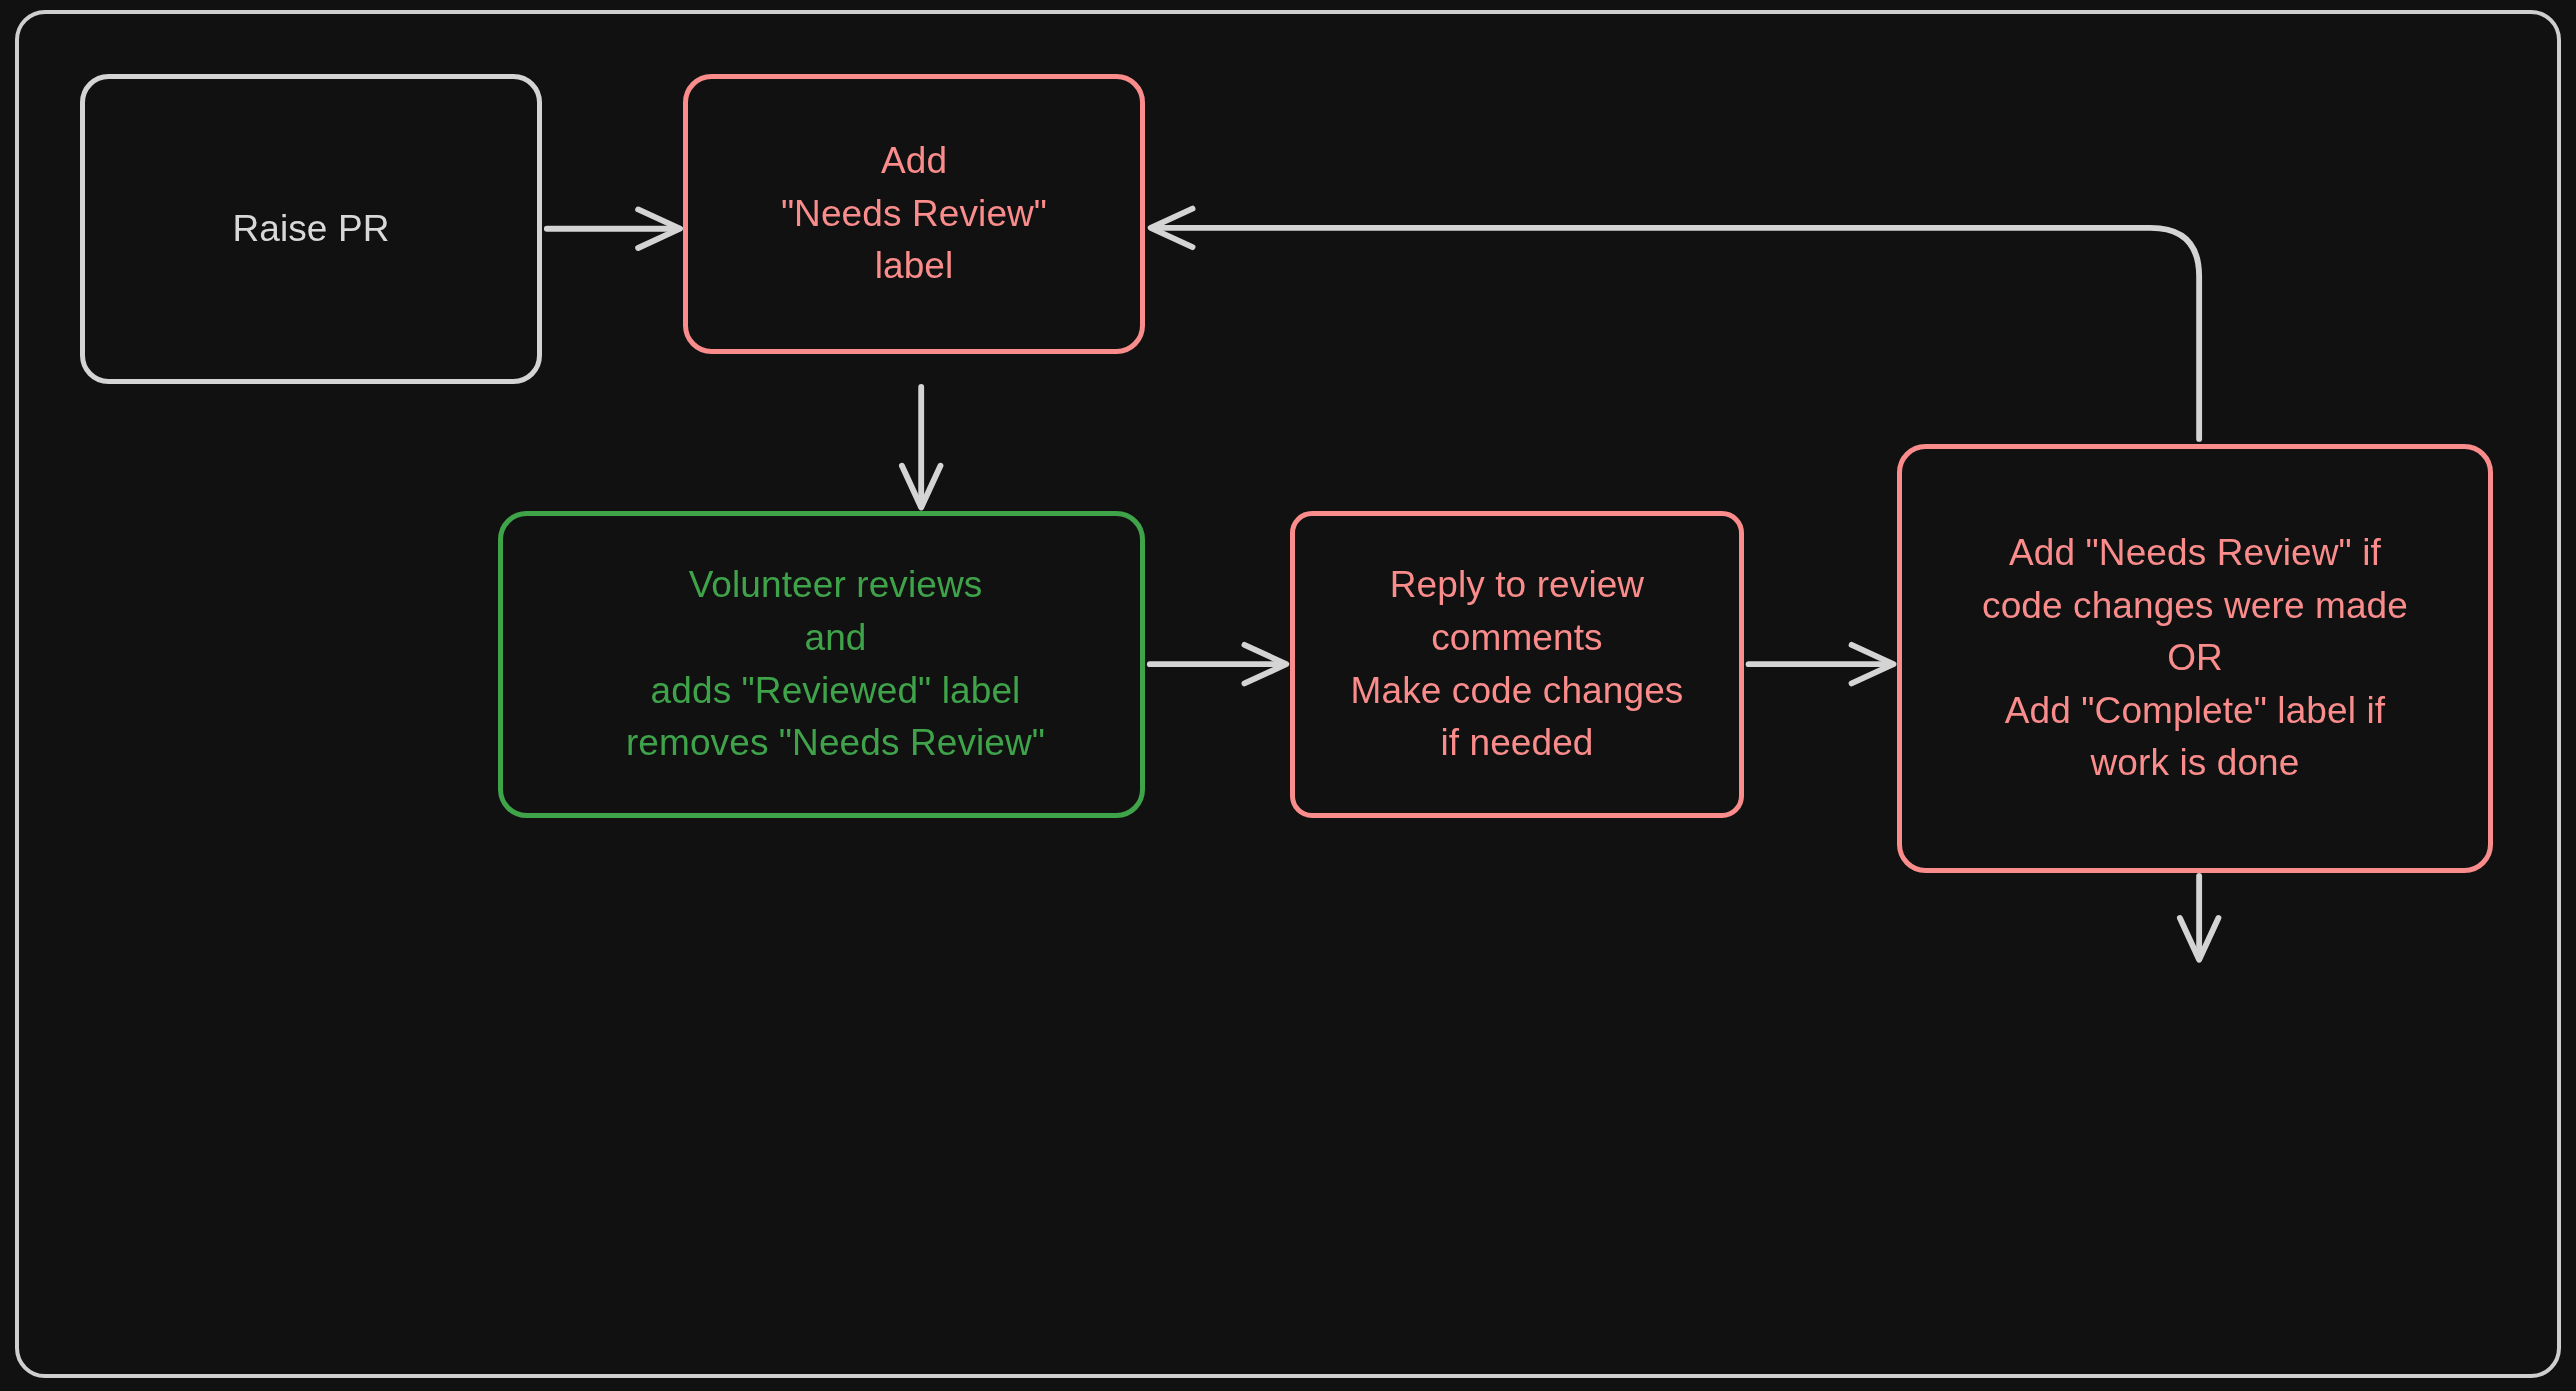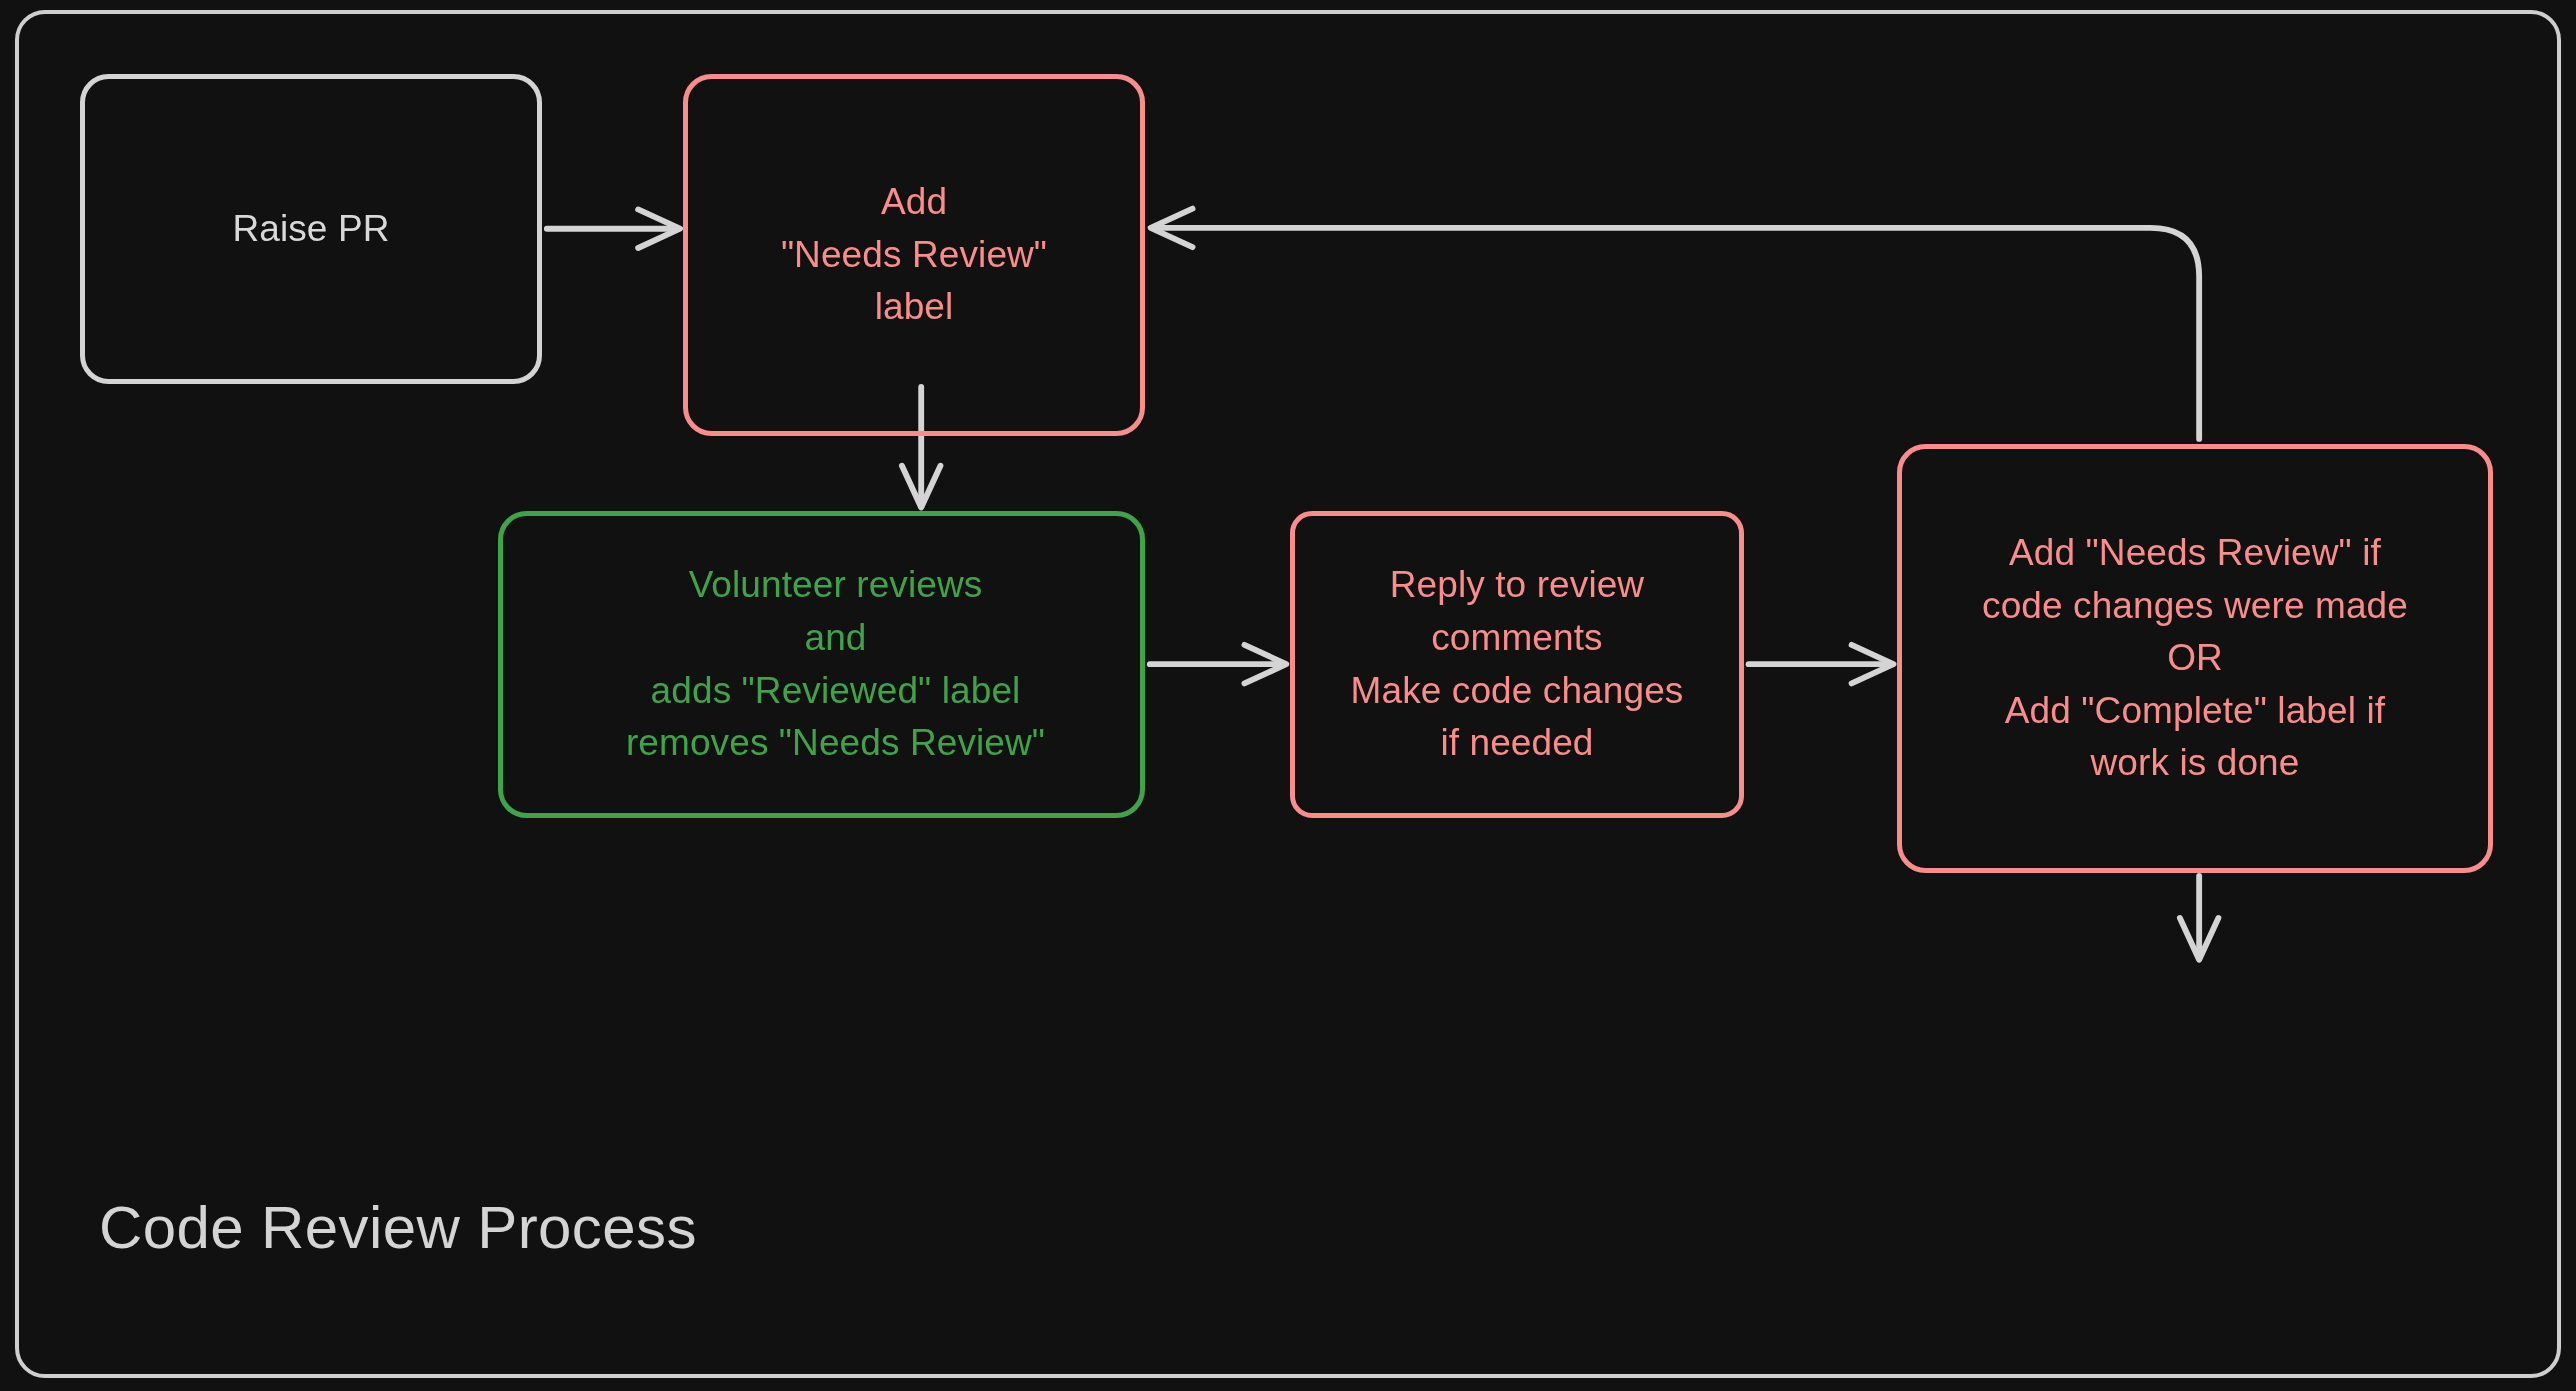--- a/index.html
+++ b/index.html
@@ -70,21 +70,21 @@
     top: 10px;
     width: 2546px;
     height: 1368px;
     border: 4.2px solid #cfcfcf;
     border-radius: 30px;
     box-sizing: border-box;
     z-index: 1;
   }
 
   #n-raise-pr   { left: 80px;  top: 74px;   width: 462px;  height: 310px; }
-  #n-add-label  { left: 683px; top: 74px;   width: 462px;  height: 362px; }
+  #n-add-label  { left: 683px; top: 74px;   width: 462px;  height: 280px; }
   #n-volunteer  { left: 498px; top: 511px;  width: 647px;  height: 307px; }
   #n-reply      { left: 1290px;top: 511px;  width: 454px;  height: 307px; border-radius: 22px; }
   #n-decision   { left: 1897px;top: 444px;  width: 596px;  height: 429px; }
   #n-complete   { left: 1972px;top: 963px; width: 462px;  height: 318px; }
 
   #n-raise-pr .node-text  { font-size: 37px; }
   #n-complete .node-text  { font-size: 37px; }
   #n-add-label .node-text { font-size: 37px; }
   #n-volunteer .node-text { font-size: 37px; }
   #n-reply .node-text     { font-size: 37px; }
@@ -169,16 +169,15 @@
 
   <div id="n-decision" class="node accent">
     <span class="node-text">Add "Needs Review" if
 code changes were made
 OR
 Add "Complete" label if
 work is done</span>
   </div>
 
 
-  <div id="diagram-title">Code Review Process</div>
 
 </div>
 
 
 </body></html>

